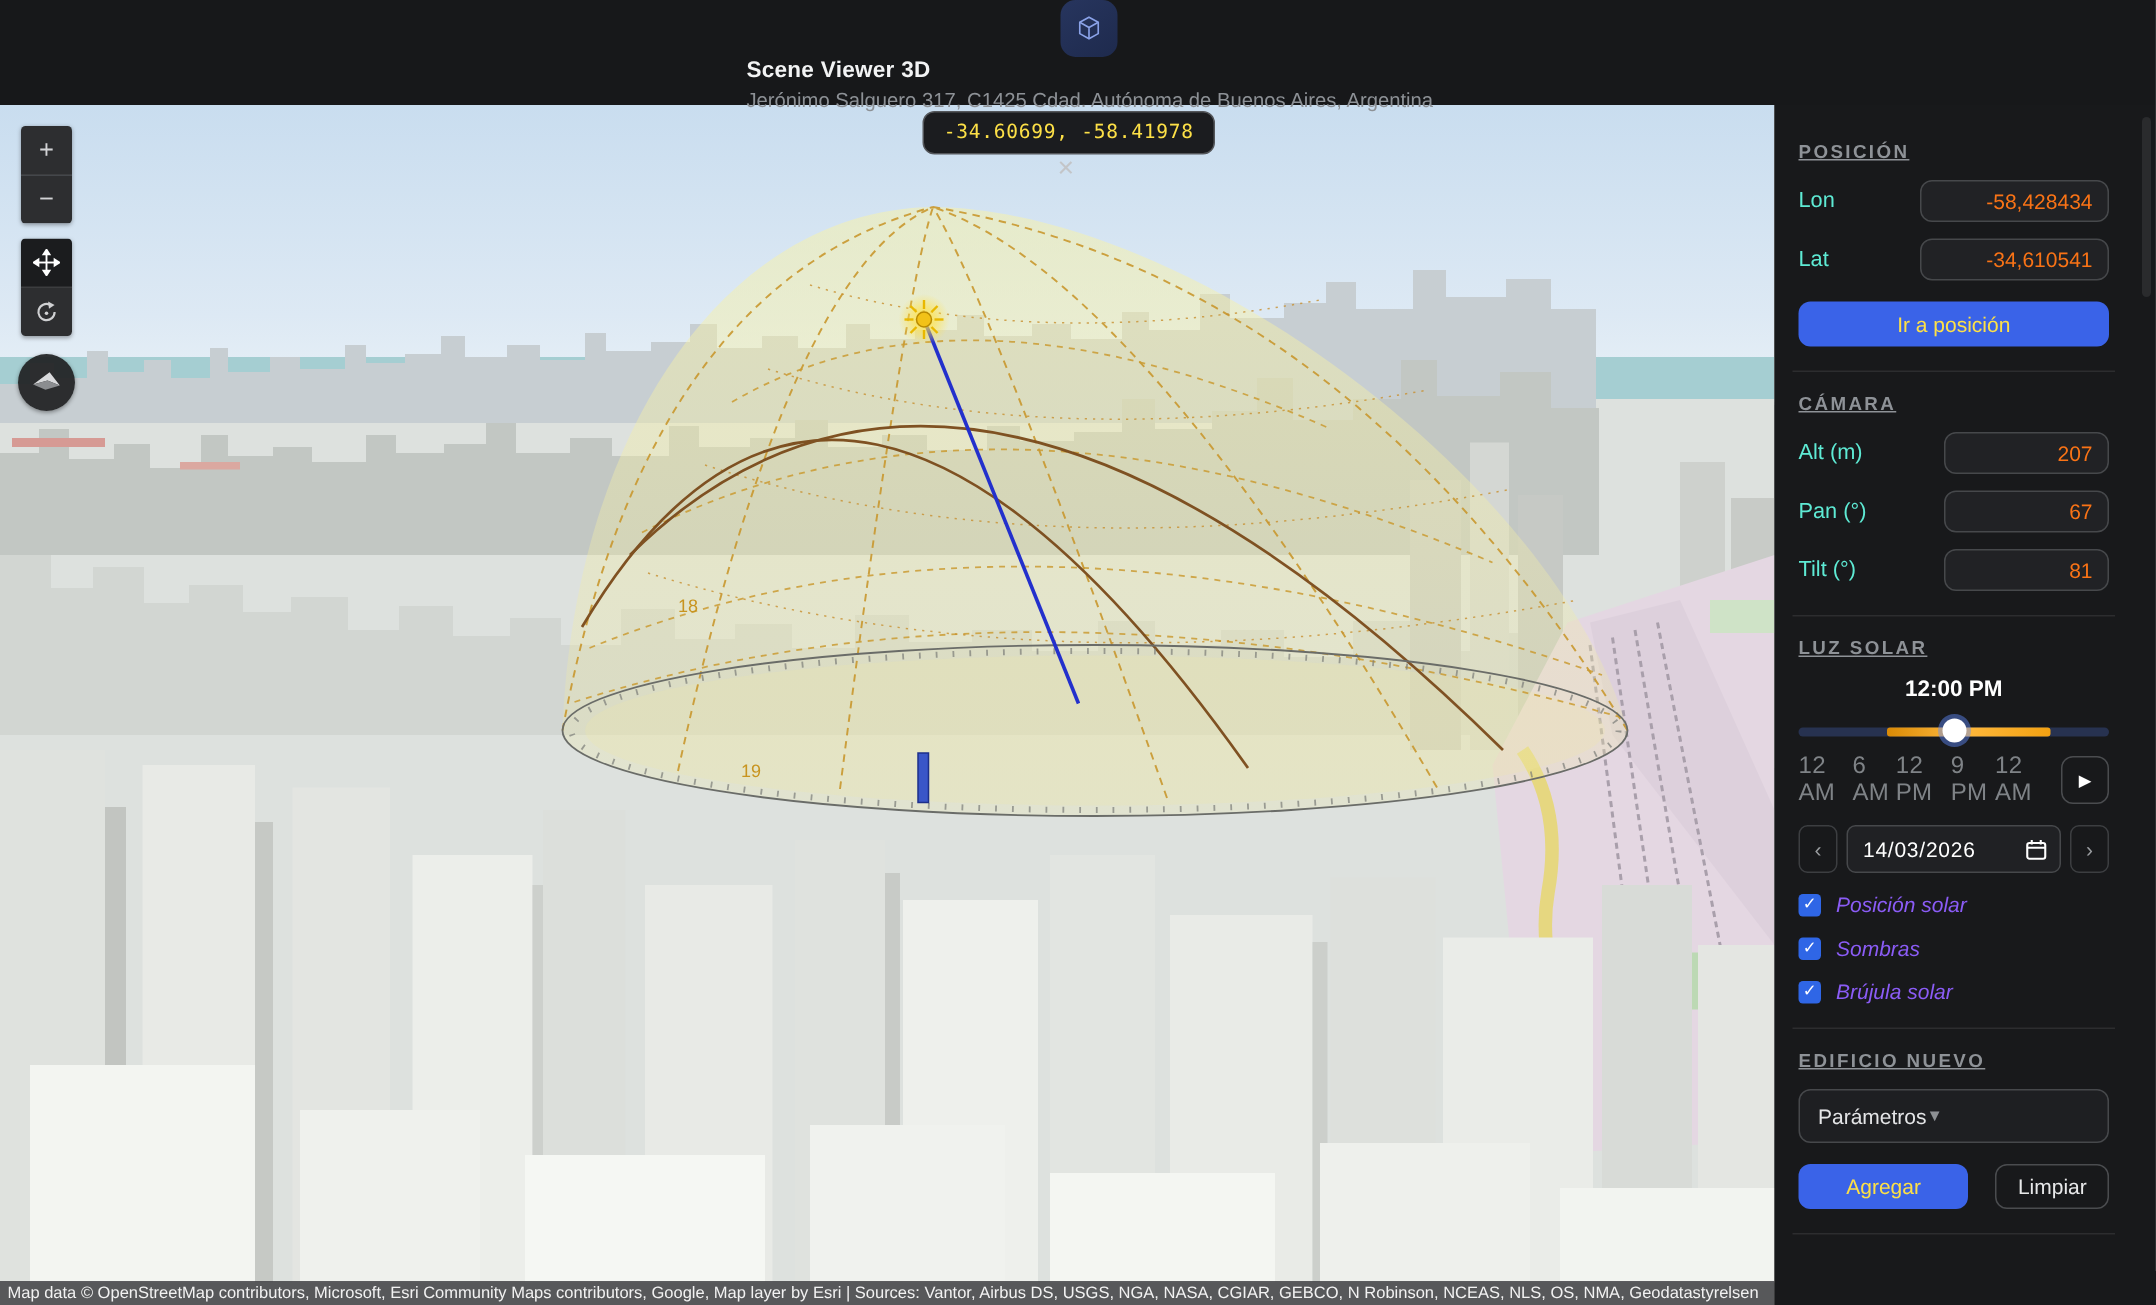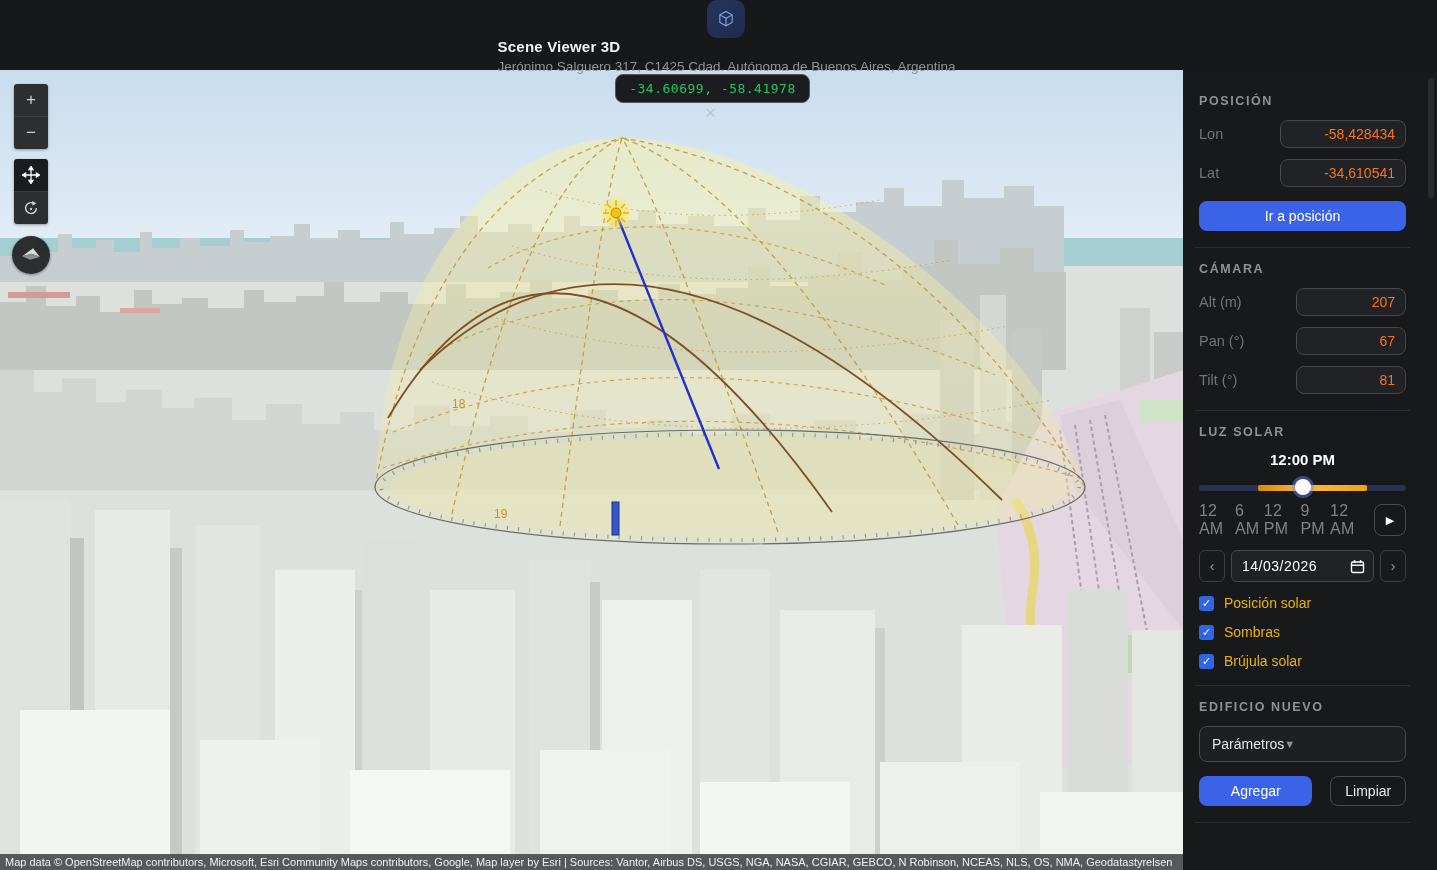--- a/index.html
+++ b/index.html
@@ -6,21 +6,21 @@
     font-family:"Liberation Sans", sans-serif; -webkit-font-smoothing:antialiased;}
   .app{position:relative;width:1437px;height:870px;background:#151618;}
 
   
   .header{position:absolute;left:0;top:0;width:1437px;height:70px;background:#17181a;display:flex;align-items:center;z-index:30;flex-direction:column;}
   .logo{width:38px;height:38px;border-radius:10px;margin-left:14px;background:linear-gradient(145deg,#27355e,#1e2a4d);
     display:flex;align-items:center;justify-content:center;flex:0 0 auto;}
   .title-block{margin-left:16px;flex:1;min-width:0;}
   .app-title{color:#f2f3f4;font-size:15px;font-weight:700;letter-spacing:.2px;}
   .app-sub{color:#8d9196;font-size:13.5px;margin-top:4px;white-space:nowrap;}
-  .coord-chip{border:1px solid #54565a;border-radius:8px;padding:6px 13px;color:#22c55e;
+  .coord-chip{border:1px solid #54565a;border-radius:8px;padding:6px 13px;color:#fde047;
     font-family:"DejaVu Sans Mono", monospace;font-size:13px;letter-spacing:.5px;margin-right:12px;background:#1b1c1f;}
   .hdr-close{color:#c3c5c8;font-size:19px;line-height:1;margin-right:16px;cursor:pointer;}
 
   
   .scene-wrap{position:absolute;left:0;top:70px;width:1183px;height:800px;overflow:hidden;background:#d7dad6;}
   .scene-svg{display:block;width:1183px;height:785px;}
 
   
   .tools{position:absolute;left:14px;top:14px;z-index:20;}
   .tool-group{width:34px;border-radius:3px;overflow:hidden;box-shadow:0 1px 3px rgba(0,0,0,.35);margin-bottom:10px;}
@@ -32,29 +32,29 @@
     justify-content:center;margin-top:12px;margin-left:-2px;cursor:pointer;box-shadow:0 1px 3px rgba(0,0,0,.4);}
 
   
   .attribution{position:absolute;left:0;bottom:0;width:1183px;height:16px;background:rgba(58,58,62,.82);
     color:#f2f2f2;font-size:11px;line-height:16px;padding-left:5px;white-space:nowrap;overflow:hidden;z-index:15;}
 
   
   .sidebar{position:absolute;right:0;top:70px;width:254px;height:800px;background:#18191b;box-sizing:border-box;
     padding:10px 31px 0 16px;z-index:25;}
   .sb-scroll{position:absolute;right:3px;top:8px;width:6px;height:120px;border-radius:3px;background:#2a2b2d;}
-  .section-title{color:#8e9297;font-size:12.5px;font-weight:600;letter-spacing:1.6px;margin:14px 0 12px 0;}
+  .section-title{color:#8e9297;font-size:12.5px;font-weight:600;letter-spacing:1.6px;margin:14px 0 12px 0;text-decoration:underline;}
   .divider{height:1px;background:#2c2d2f;margin:16px -4px 2px -4px;}
   .field-row{display:flex;align-items:center;justify-content:space-between;margin:11px 0;}
-  .field-label{color:#737373;font-size:14.5px;}
+  .field-label{color:#5eead4;font-size:14.5px;}
   .num-input{background:#212225;border:1px solid #46484b;border-radius:8px;height:28px;color:#f97316;
     text-align:right;padding:0 10px;font-size:14px;font-family:"Liberation Sans",sans-serif;box-sizing:border-box;}
   .w-pos{width:126px;} .w-cam{width:110px;}
   .btn{border:none;border-radius:8px;height:30px;font-size:14px;cursor:pointer;font-family:"Liberation Sans",sans-serif;}
-  .btn-primary{background:#3a63e8;color:#ffffff;}
+  .btn-primary{background:#3a63e8;color:#fde047;}
   .btn-block{display:block;width:100%;margin-top:14px;}
   .btn-outline{background:transparent;border:1px solid #4a4c4f;color:#e8e9ea;}
 
   .sun-time{color:#fff;font-size:15px;font-weight:700;text-align:center;margin:4px 0 12px 0;}
   .slider{position:relative;height:16px;margin:0 0 6px 0;}
   .slider-track{position:absolute;left:0;right:0;top:5px;height:6px;border-radius:3px;background:#273250;}
   .slider-day{position:absolute;left:28.5%;width:52.5%;top:5px;height:6px;border-radius:2px;
     background:linear-gradient(90deg,#d98a06,#ffb93e 45%,#f2a112);}
   .slider-thumb{position:absolute;left:50%;top:-1px;width:16px;height:16px;margin-left:-8px;border-radius:50%;
     background:#fff;box-shadow:0 0 0 3px rgba(96,140,255,.45);cursor:pointer;}
@@ -66,21 +66,21 @@
   .date-row{display:flex;align-items:center;margin:12px 0 4px 0;}
   .chev-btn{width:24px;height:30px;border:1px solid #3c3e41;border-radius:6px;background:transparent;color:#9a9da0;
     font-size:14px;display:flex;align-items:center;justify-content:center;cursor:pointer;flex:0 0 auto;}
   .date-field{flex:1;height:30px;margin:0 6px;border:1px solid #46484b;border-radius:6px;background:#202124;
     display:flex;align-items:center;padding:0 8px 0 10px;}
   .date-text{flex:1;color:#fff;font-size:14px;letter-spacing:.5px;background:transparent;border:none;outline:none;
     font-family:"Liberation Sans",sans-serif;padding:0;width:90px;}
   .check-row{display:flex;align-items:center;margin:13px 0;cursor:pointer;}
   .checkbox{width:15px;height:15px;border-radius:3px;background:#2f66e6;color:#fff;font-size:11px;line-height:15px;
     text-align:center;margin-right:10px;flex:0 0 auto;}
-  .check-label{color:#eab308;font-size:14px;}
+  .check-label{color:#8b5cf6;font-size:14px;font-style:italic;}
   .select{height:34px;border:1px solid #46484b;border-radius:8px;background:#1e1f22;display:flex;align-items:center;
     justify-content:flex-start;padding:0 12px;cursor:pointer;margin-bottom:14px;}
   .select-value{color:#e4e5e7;font-size:14px;}
   .select-arrow{color:#8d9094;font-size:11px;}
   .btn-pair{display:flex;gap:18px;}
   .btn-pair .btn-primary{flex:1.65;}
   .btn-pair .btn-outline{flex:1;}
 </style>
 </head>
 <body>

